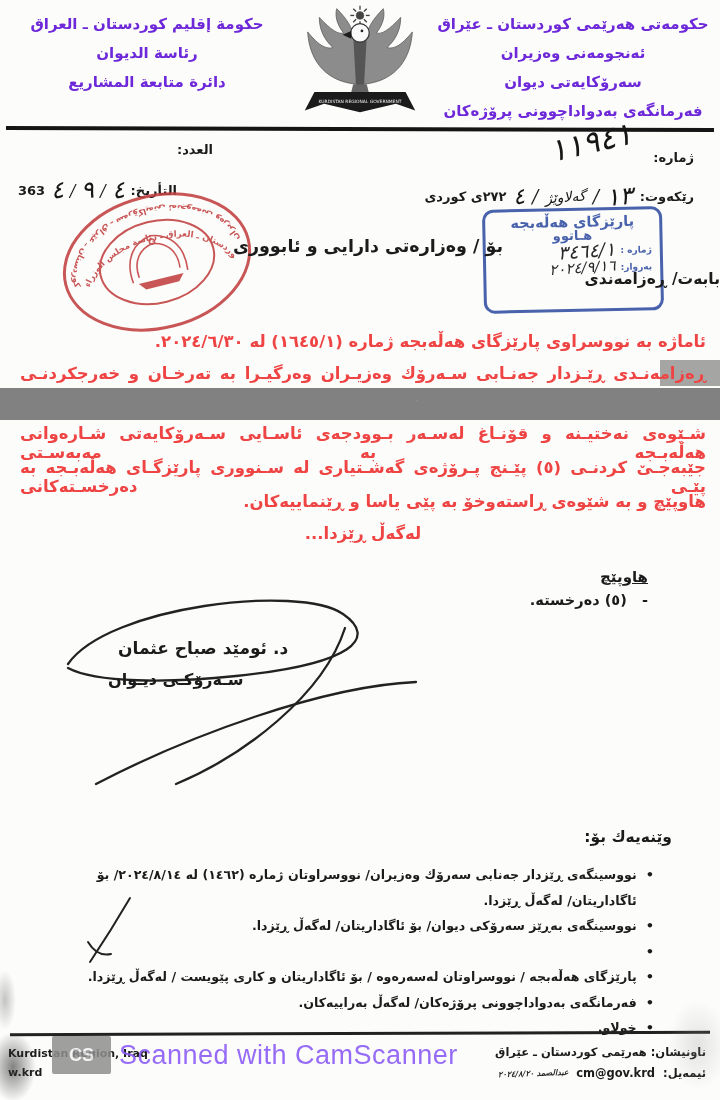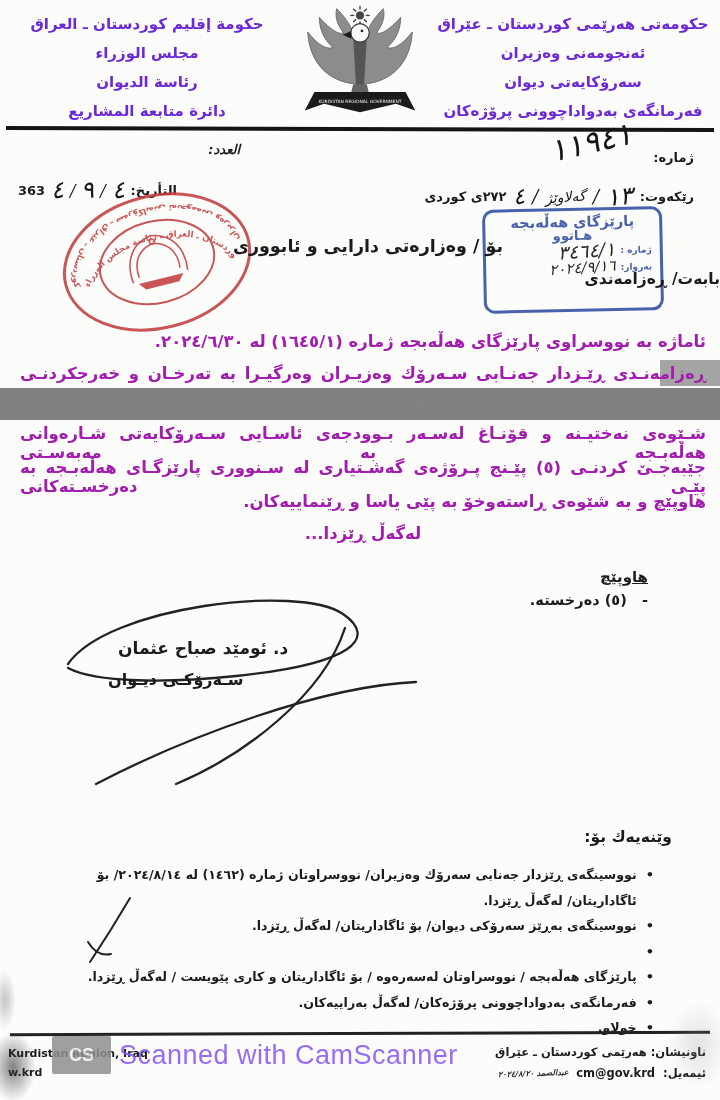--- a/index.html
+++ b/index.html
@@ -21,21 +21,21 @@
   .hand{font-family:"DejaVu Serif",serif;font-style:italic;color:#161616;}
   .ref-num-label{position:absolute;right:26px;top:150px;}
   .hand-number{position:absolute;right:88px;top:124px;font-size:31px;letter-spacing:3px;
     transform:rotate(-13deg);}
   .rekewt{position:absolute;right:26px;top:182px;direction:rtl;display:flex;
     align-items:center;gap:7px;}
   .rekewt .day{font-size:25px;transform:rotate(-6deg);}
   .rekewt .slash{font-size:18px;}
   .rekewt .month{font-size:14px;transform:rotate(-4deg);}
   .rekewt .yr{font-size:22px;transform:rotate(-8deg);}
-  .adad{position:absolute;left:150px;top:142px;width:90px;text-align:right;font-style:italic;}
+  .adad{position:absolute;left:150px;top:142px;width:90px;text-align:center;}
   .tarikh{position:absolute;left:18px;top:176px;direction:rtl;display:flex;
     align-items:center;gap:6px;}
   .tarikh .d{font-size:24px;transform:rotate(-6deg);}
   .tarikh .s{font-size:16px;}
   
   .stamp-blue{position:absolute;right:57px;top:208px;width:180px;height:104px;
     border:3px solid #3a55a6;border-radius:11px;direction:rtl;color:#3a55a6;
     transform:rotate(-1.2deg);padding:3px 8px;box-sizing:border-box;opacity:.92;}
   .stamp-blue .l1{font-weight:bold;font-size:14.5px;text-align:center;}
   .stamp-blue .l2{font-weight:bold;font-size:13px;text-align:center;margin-top:-2px;}
@@ -45,21 +45,21 @@
     font-style:italic;transform:rotate(-3deg);}
   .stamp-blue .sv2{font-size:15px;}
   .stamp-red{position:absolute;left:56px;top:189px;width:202px;height:146px;opacity:.88;}
   
   .to-line{position:absolute;left:16px;right:0;top:236px;text-align:center;direction:rtl;
     font-weight:bold;font-size:17.5px;}
   .subject-line{position:absolute;left:0;right:0;top:270px;direction:rtl;
     font-weight:bold;font-size:15.5px;}
   
   .bp{position:absolute;left:20px;right:14px;direction:rtl;font-weight:bold;
-    font-size:16.5px;color:#a21caf;margin:0;z-index:2;}
+    font-size:16.5px;color:#ef4444;margin:0;z-index:2;}
   .bp.right{text-align:right;}
   .bp.just{text-align:justify;text-align-last:justify;}
   .bp.center{text-align:center;}
   .noise-band{position:absolute;left:0;top:388px;width:720px;height:32px;z-index:1;}
   .noise-sm{position:absolute;right:0;top:360px;width:60px;height:26px;z-index:1;opacity:.7;}
   
   .att{position:absolute;right:72px;top:568px;direction:rtl;}
   .att .t{font-weight:bold;font-size:15px;text-decoration:underline;}
   .att .i{font-weight:bold;font-size:14.5px;margin-top:6px;}
   
@@ -112,21 +112,20 @@
 <div class="page">
 
   <div class="hdr-col hdr-right">
     <div>حكومەتی هەرێمی كوردستان ـ عێراق</div>
     <div>ئەنجومەنی وەزیران</div>
     <div>سەرۆكایەتی دیوان</div>
     <div>فەرمانگەی بەدواداچوونی پرۆژەكان</div>
   </div>
   <div class="hdr-col hdr-left">
     <div>حكومة إقليم كوردستان ـ العراق</div>
-    <div>مجلس الوزراء</div>
     <div>رئاسة الديوان</div>
     <div>دائرة متابعة المشاريع</div>
   </div>
 
   <svg class="emblem" viewBox="0 0 130 120">
     <g stroke="#555" stroke-width=".6">
       <circle cx="65" cy="13" r="4" fill="#444"></circle>
       <g stroke="#444" stroke-width="1.4">
         <line x1="65" y1="3" x2="65" y2="7"></line>
           <line x1="65" y1="19" x2="65" y2="23"></line>

